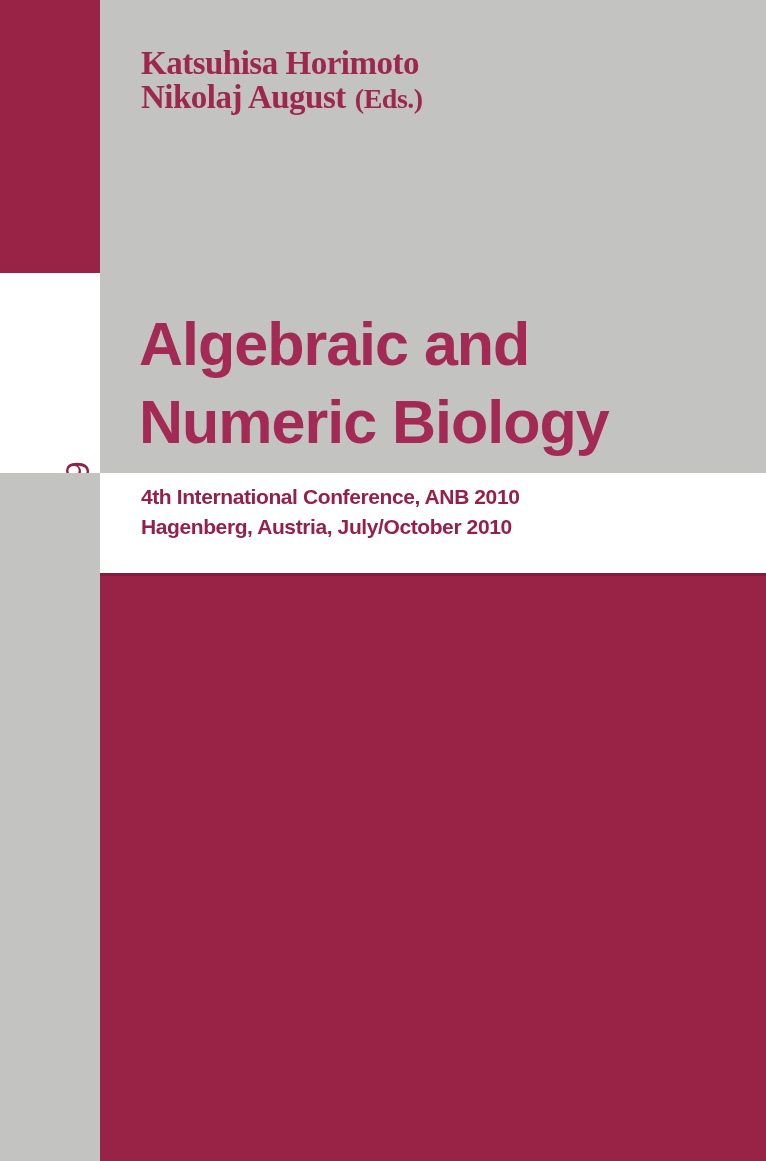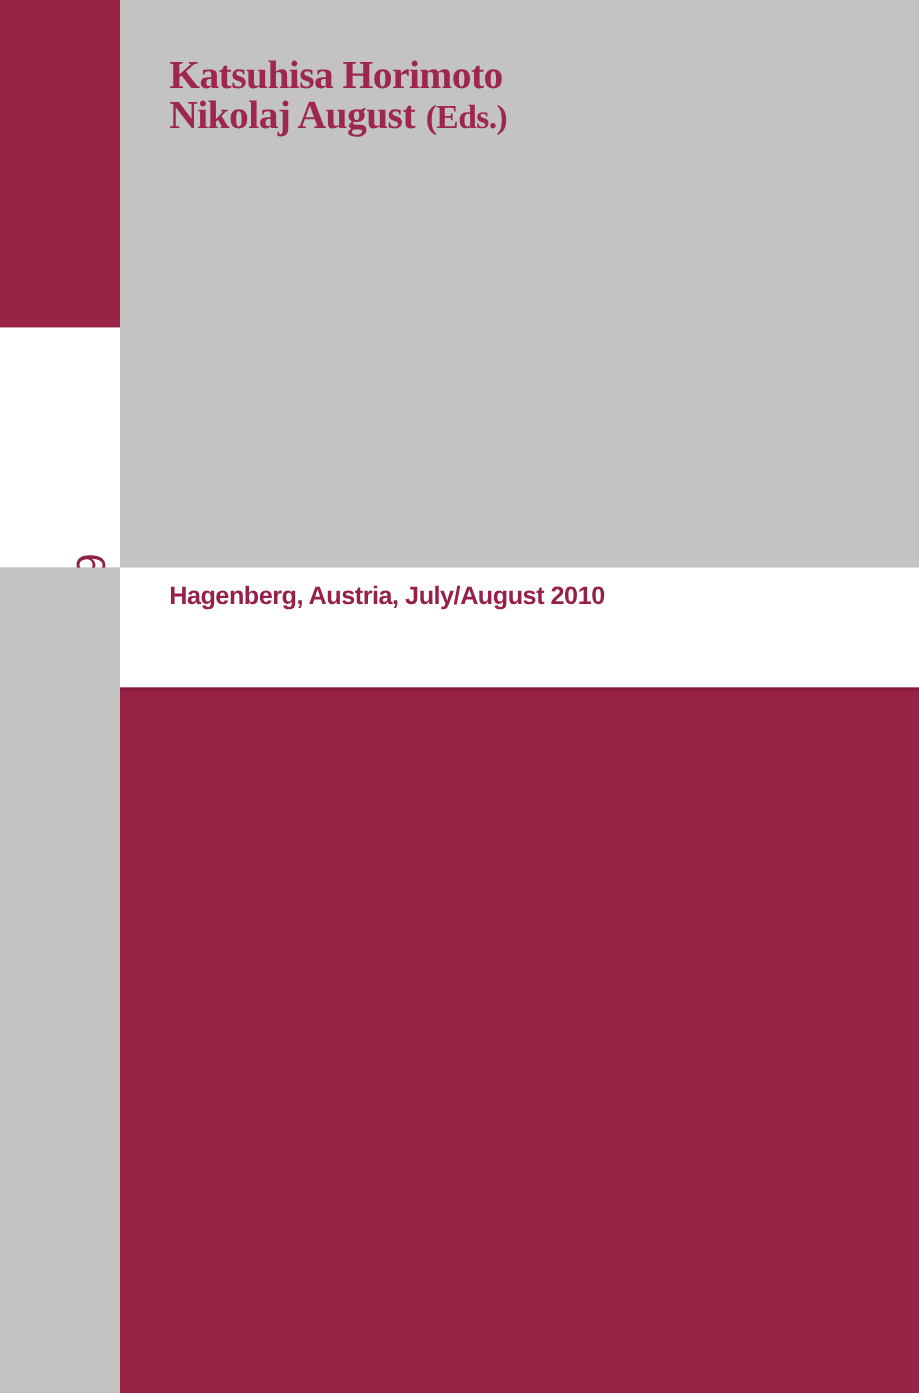--- a/index.html
+++ b/index.html
@@ -70,26 +70,29 @@
   </div>
 
   <div class="main">
 
     <div class="main-gray">
       <div class="editors-block">
         <div>Katsuhisa Horimoto</div>
         <div><span>Nikolaj August</span><span class="editors-suffix">(Eds.)</span></div>
       </div>
       <div class="title-block">
+        <div>Algebraic and</div>
+        <div>Numeric Biology</div>
       </div>
     </div>
 
     <div class="band-white">
       <div class="subtitle-block">
-        <div>Hagenberg, Austria, July/August 2010</div>
+        <div>4th International Conference, ANB 2010</div>
+        <div>Hagenberg, Austria, July/October 2010</div>
       </div>
     </div>
 
     <div class="main-maroon">
       
     </div>
     <div class="maroon-edge"></div>
 
   </div>
 </div>

